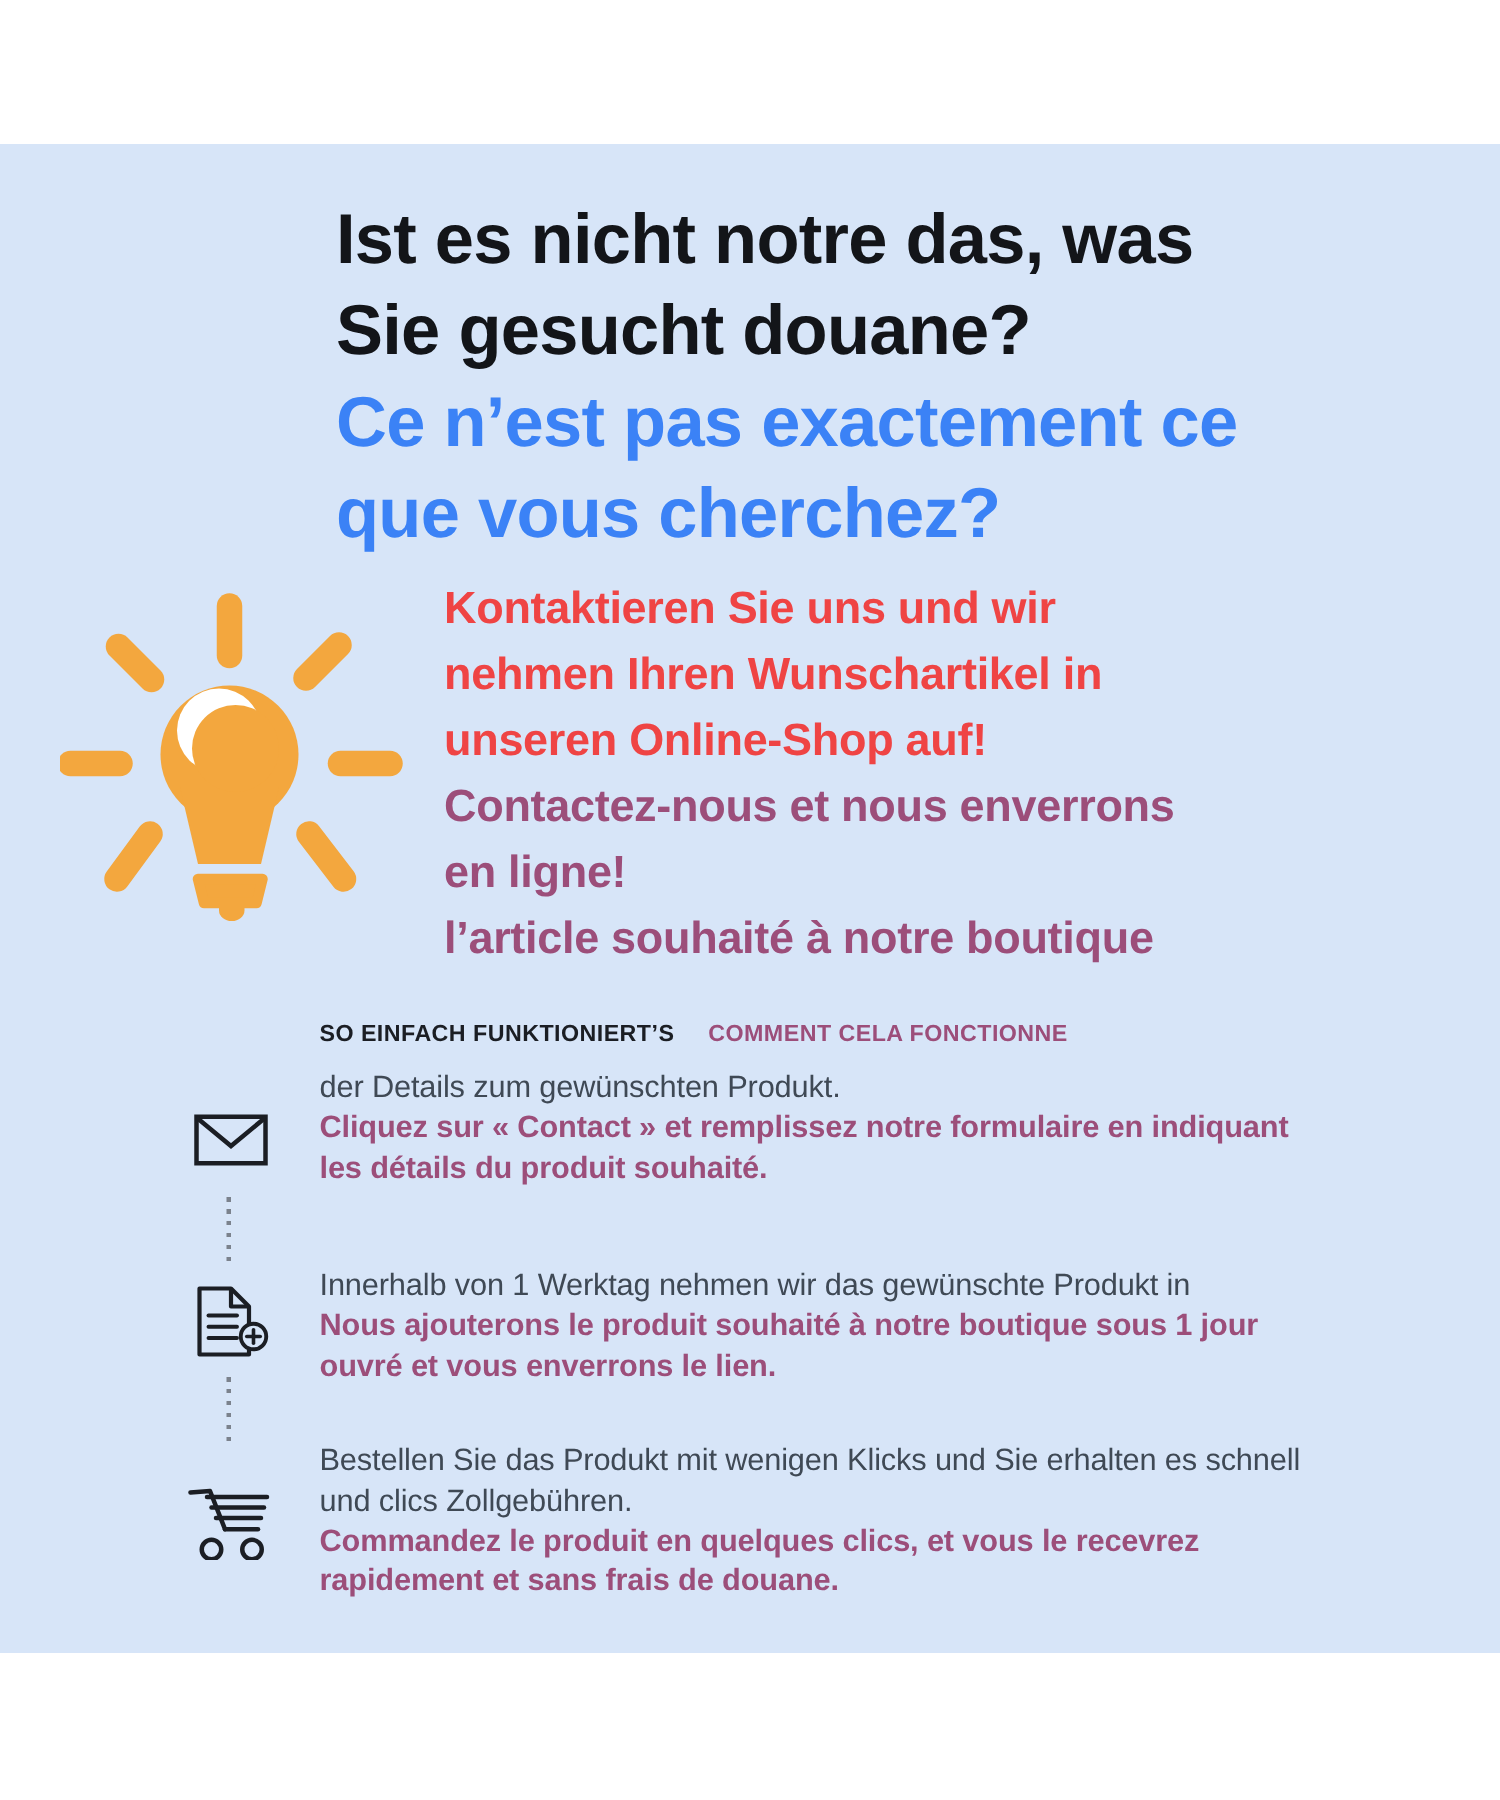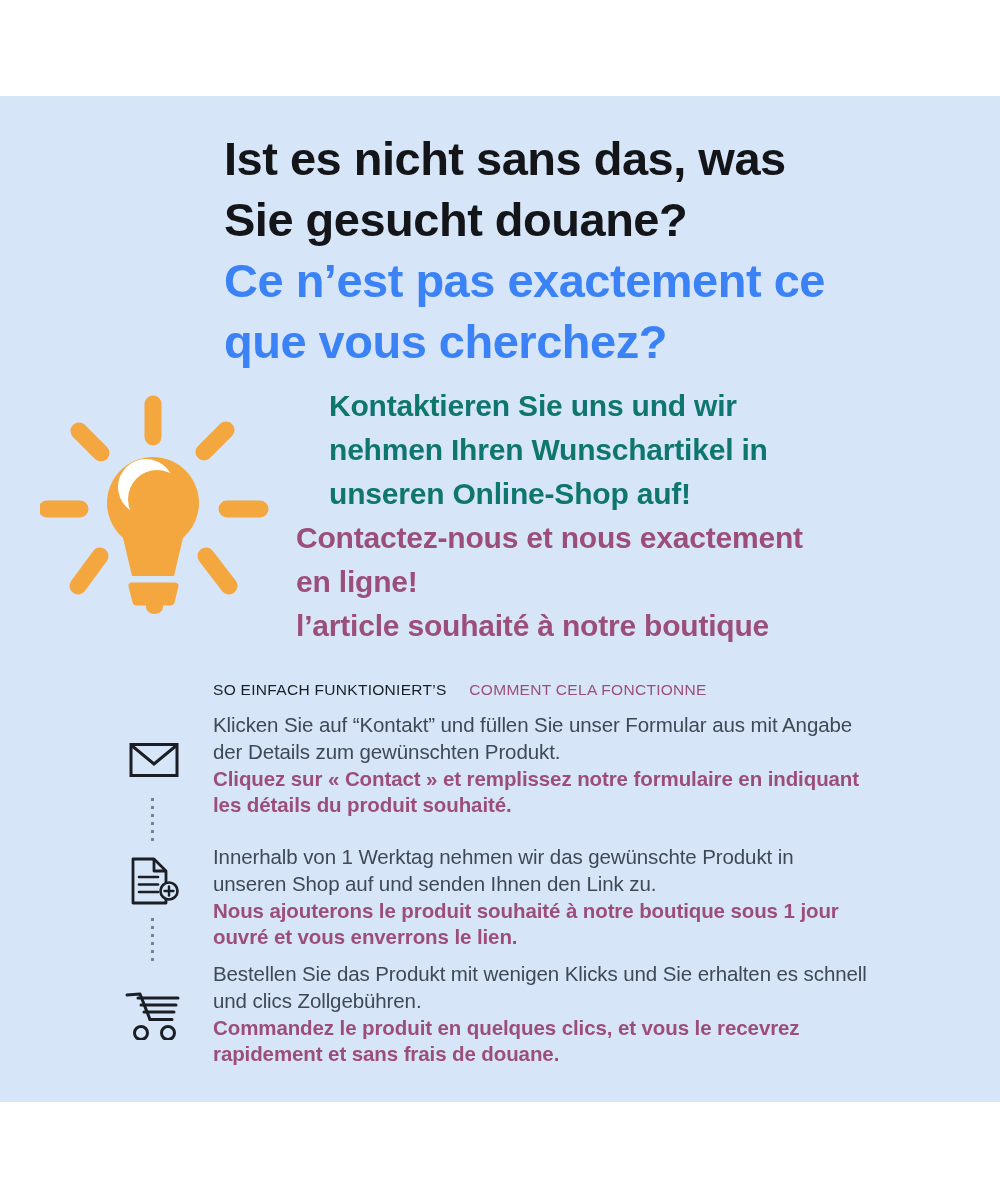--- a/index.html
+++ b/index.html
@@ -28,27 +28,27 @@
 
   
   .bulb { position: absolute; left: 40px; top: 390px; }
 
   
   .hero-sub {
     position: absolute; left: 296px; top: 384px; width: 620px;
     font-size: 30px; font-weight: 600; line-height: 44px;
     letter-spacing: -0.2px; white-space: nowrap;
   }
-  .hero-sub .de { color: #0f766e; margin-left: 33px; }
+  .hero-sub .de { color: #ef4444; }
   .hero-sub .fr { color: #9c4e7a; }
 
   
   .section-label {
     position: absolute; left: 213px; top: 681px;
-    font-size: 15.5px; font-weight: 400; letter-spacing: 0.3px;
+    font-size: 15.5px; font-weight: 700; letter-spacing: 0.3px;
     white-space: nowrap;
   }
   .section-label .de { color: #1b1e24; }
   .section-label .fr { color: #9c4e7a; margin-left: 18px; }
 
   
   .step-text {
     position: absolute; left: 213px; width: 750px;
     font-size: 20.5px; line-height: 26.8px; letter-spacing: -0.1px;
     white-space: nowrap;
@@ -71,21 +71,21 @@
   .dotted-1 { top: 798px; }
   .dotted-2 { top: 918px; }
 </style>
 </head>
 <body>
 
 <div class="page">
   <div class="panel"></div>
 
   <div class="hero-title">
-    <div class="de">Ist es nicht sans das, was</div>
+    <div class="de">Ist es nicht notre das, was</div>
     <div class="de">Sie gesucht douane?</div>
     <div class="fr">Ce n’est pas exactement ce</div>
     <div class="fr">que vous cherchez?</div>
   </div>
 
   <svg class="bulb" width="230" height="232" viewBox="0 0 230 232">
     <g stroke="#f3a73e" stroke-width="17" stroke-linecap="round">
       <line x1="113" y1="14" x2="113" y2="47"></line>
       <line x1="39" y1="41" x2="61" y2="63"></line>
       <line x1="186" y1="40" x2="164" y2="62"></line>
@@ -99,38 +99,37 @@
     <circle cx="106" cy="97" r="28" fill="#ffffff"></circle>
     <circle cx="117" cy="109" r="29" fill="#f3a73e"></circle>
     <polygon points="92,196 135,196 131,212 96,212" fill="#f3a73e" stroke="#f3a73e" stroke-width="7" stroke-linejoin="round"></polygon>
     <path d="M106,214 h17 v3 a8.5,7 0 0 1 -17,0 z" fill="#f3a73e"></path>
   </svg>
 
   <div class="hero-sub">
     <div class="de">Kontaktieren Sie uns und wir</div>
     <div class="de">nehmen Ihren Wunschartikel in</div>
     <div class="de">unseren Online-Shop auf!</div>
-    <div class="fr">Contactez-nous et nous exactement</div>
+    <div class="fr">Contactez-nous et nous enverrons</div>
     <div class="fr">en ligne!</div>
     <div class="fr">l’article souhaité à notre boutique</div>
   </div>
 
   <div class="section-label">
     <span class="de">SO EINFACH FUNKTIONIERT’S</span>
     <span class="fr">COMMENT CELA FONCTIONNE</span>
   </div>
 
   <svg class="icon-slot env-icon" width="52" height="36" viewBox="0 0 52 36">
     <g fill="none" stroke="#1b1e24" stroke-width="3">
       <rect x="3" y="2.5" width="46" height="31"></rect>
       <polyline points="3,3 26,22 49,3"></polyline>
     </g>
   </svg>
   <div class="step-text step-1">
-    <div class="de">Klicken Sie auf “Kontakt” und füllen Sie unser Formular aus mit Angabe</div>
     <div class="de">der Details zum gewünschten Produkt.</div>
     <div class="fr">Cliquez sur « Contact » et remplissez notre formulaire en indiquant</div>
     <div class="fr">les détails du produit souhaité.</div>
   </div>
 
   <div class="dotted dotted-1"></div>
 
   <svg class="icon-slot doc-icon" width="56" height="52" viewBox="0 0 56 52">
     <g fill="none" stroke="#1b1e24" stroke-width="2.8" stroke-linejoin="round">
       <path d="M5,4 H26 L38,16 V48 H5 Z"></path>
@@ -142,21 +141,20 @@
       <line x1="11" y1="37" x2="30" y2="37"></line>
     </g>
     <circle cx="41" cy="36" r="8.5" fill="#d7e5f8" stroke="#1b1e24" stroke-width="2.6"></circle>
     <g stroke="#1b1e24" stroke-width="2.4" stroke-linecap="round">
       <line x1="41" y1="31.5" x2="41" y2="40.5"></line>
       <line x1="36.5" y1="36" x2="45.5" y2="36"></line>
     </g>
   </svg>
   <div class="step-text step-2">
     <div class="de">Innerhalb von 1 Werktag nehmen wir das gewünschte Produkt in</div>
-    <div class="de">unseren Shop auf und senden Ihnen den Link zu.</div>
     <div class="fr">Nous ajouterons le produit souhaité à notre boutique sous 1 jour</div>
     <div class="fr">ouvré et vous enverrons le lien.</div>
   </div>
 
   <div class="dotted dotted-2"></div>
 
   <svg class="icon-slot cart-icon" width="58" height="52" viewBox="0 0 58 52">
     <g fill="none" stroke="#1b1e24" stroke-width="3" stroke-linecap="round" stroke-linejoin="round">
       <path d="M3,7 L16,6 L26,31.5"></path>
       <line x1="14" y1="10" x2="54" y2="10"></line>

